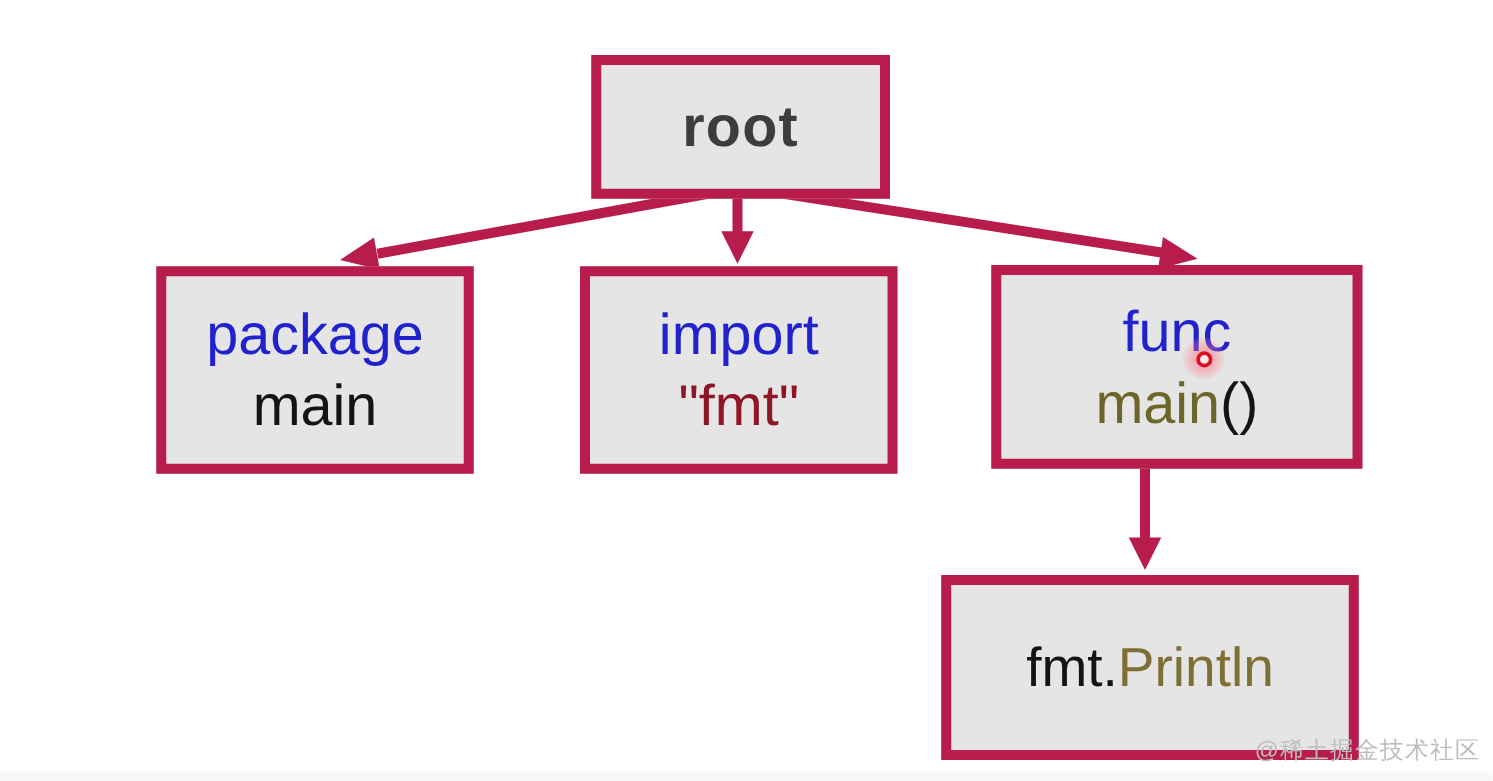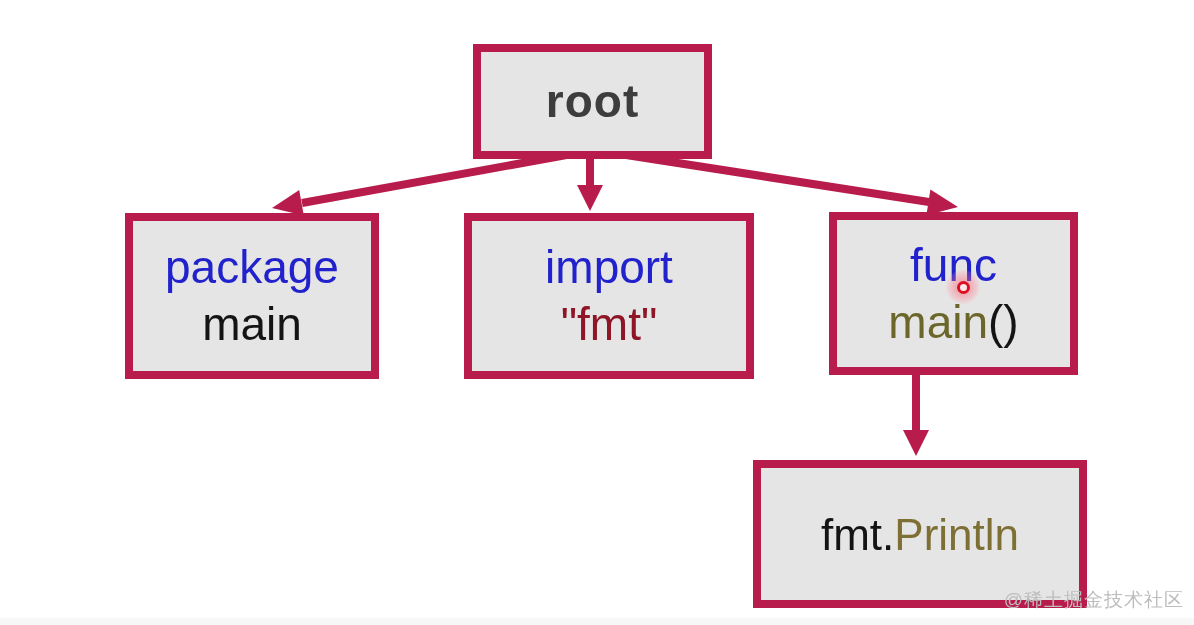--- a/index.html
+++ b/index.html
@@ -43,22 +43,22 @@
   .kw{color:var(--keyword);}
   .maroon{color:var(--maroon);}
   .olive{color:var(--olive);}
   .gold{color:var(--gold);}
   .plain{color:var(--plain);}
 
   .node-root{left:473px;top:44px;width:239px;height:115px;}
   .node-root .line{font-weight:700;font-size:46px;color:var(--rootText);letter-spacing:1px;}
 
   .node-package{left:125px;top:213px;width:254px;height:166px;}
-  .node-import{left:464px;top:213px;width:290px;height:166px;}
-  .node-func{left:793px;top:212px;width:249px;height:163px;margin-left:36px;}
+  .node-import{left:464px;top:213px;width:254px;height:166px;}
+  .node-func{left:793px;top:212px;width:297px;height:163px;}
   .node-println{left:753px;top:460px;width:334px;height:148px;}
   .node-println .line{font-size:44px;}
 
   .laser{
     position:absolute;left:946px;top:270px;width:34px;height:34px;
     border-radius:50%;
     background:radial-gradient(circle,
       rgba(255,70,90,0.50) 0%,
       rgba(255,110,130,0.38) 40%,
       rgba(255,150,165,0.18) 65%,

